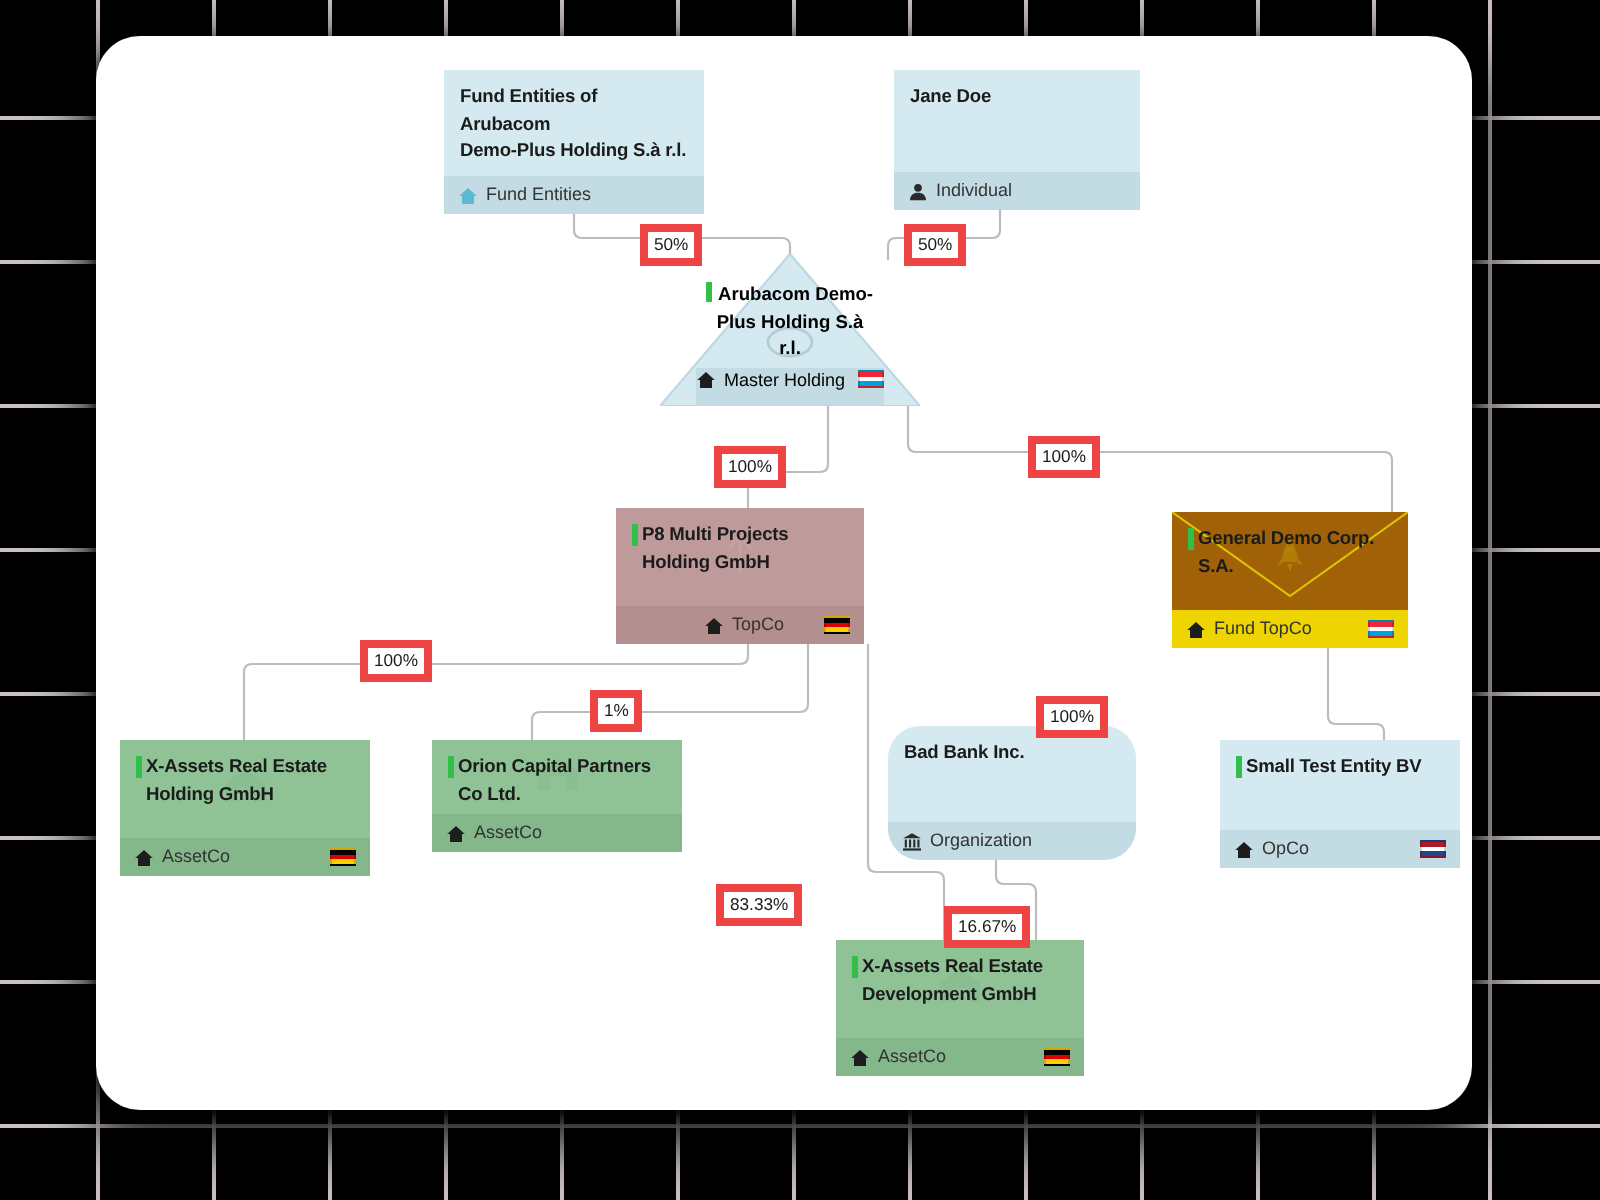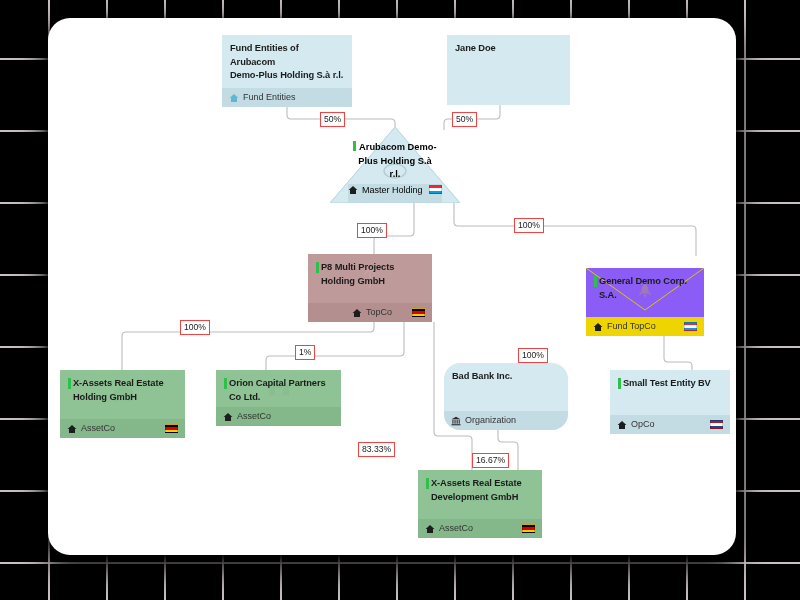--- a/index.html
+++ b/index.html
@@ -66,21 +66,21 @@
   
   .wm{position:absolute;left:50%;top:52%;transform:translate(-50%,-50%);opacity:.25;z-index:1;}
 
   
   .n-blue{background:#d4eaf0;}
   .n-blue .footer{background:#c3dbe3;}
   .n-green{background:#8fc295;}
   .n-green .footer{background:#84b78a;}
   .n-rose{background:#bf9a9a;}
   .n-rose .footer{background:#b38f8f;padding-left:44px;}
-  .n-yellow{background:#8b5cf6;margin-top:12px;}
+  .n-yellow{background:#a16207;}
   .n-yellow .footer{background:#eed400;}
 
   
   .tri-overlay{position:absolute;left:0;top:0;width:100%;height:100%;z-index:2;}
 
   
   .tri-node{position:absolute;}
   .tri-node .tri-shape{
     position:absolute;left:0;top:0;width:100%;height:100%;
   }
@@ -94,21 +94,21 @@
     vertical-align:-1px;margin-right:3px;
   }
   .tri-node .tri-footer{
     position:absolute;left:18px;bottom:0;width:calc(100% - 36px);height:18px;
     display:flex;align-items:flex-start;gap:4px;font-size:9px;z-index:3;
   }
   .tri-node .tri-footer .ftxt{flex:1;white-space:nowrap;}
 
   
   .chip{
-    position:absolute;background:#fff;border:1px solid #ef4444;
+    position:absolute;background:#fff;border:4px solid #ef4444;
     font-size:8.6px;line-height:11px;padding:1px 3px;color:#1b1b1b;
     white-space:nowrap;z-index:5;
   }
   .ico{display:inline-block;line-height:0;}
 </style>
 </head>
 <body>
 
 <div id="root">
 
@@ -155,20 +155,29 @@
           </span>
           <span class="ftxt">Fund Entities</span>
         </div>
       </div>
 
       <div class="node n-blue" style="left:399px;top:17px;width:123px;height:70px;">
         <div class="body">
           <div class="title">
             <span>Jane Doe</span>
           </div>
+        </div>
+        <div class="footer">
+          <span class="ico">
+            <svg width="10" height="10" viewBox="0 0 16 16">
+                <circle cx="8" cy="4.6" r="3.1" fill="#2b2b2b"></circle>
+                <path d="M1.6 14.5 C1.6 10.6 4.5 8.6 8 8.6 C11.5 8.6 14.4 10.6 14.4 14.5 Z" fill="#2b2b2b"></path>
+              </svg>
+          </span>
+          <span class="ftxt">Individual</span>
         </div>
       </div>
 
       <div class="tri-node" style="left:282px;top:109px;width:130px;height:76px;">
         <svg class="tri-shape" viewBox="0 0 130 76" preserveAspectRatio="none">
           <polygon points="65,0 130,76 0,76" fill="#d4eaf0"></polygon>
           <polygon points="65,0 130,76 0,76" fill="none" stroke="#c6e0e8" stroke-width="1"></polygon>
           <rect x="18" y="57" width="94" height="19" fill="#c3dbe3"></rect>
           <polygon points="65,0 130,76 0,76" fill="none" stroke="#bcd8e1" stroke-width="1"></polygon>
           <ellipse cx="65" cy="44" rx="11" ry="7" fill="none" stroke="#b5ccd4" stroke-width="1.4"></ellipse>

